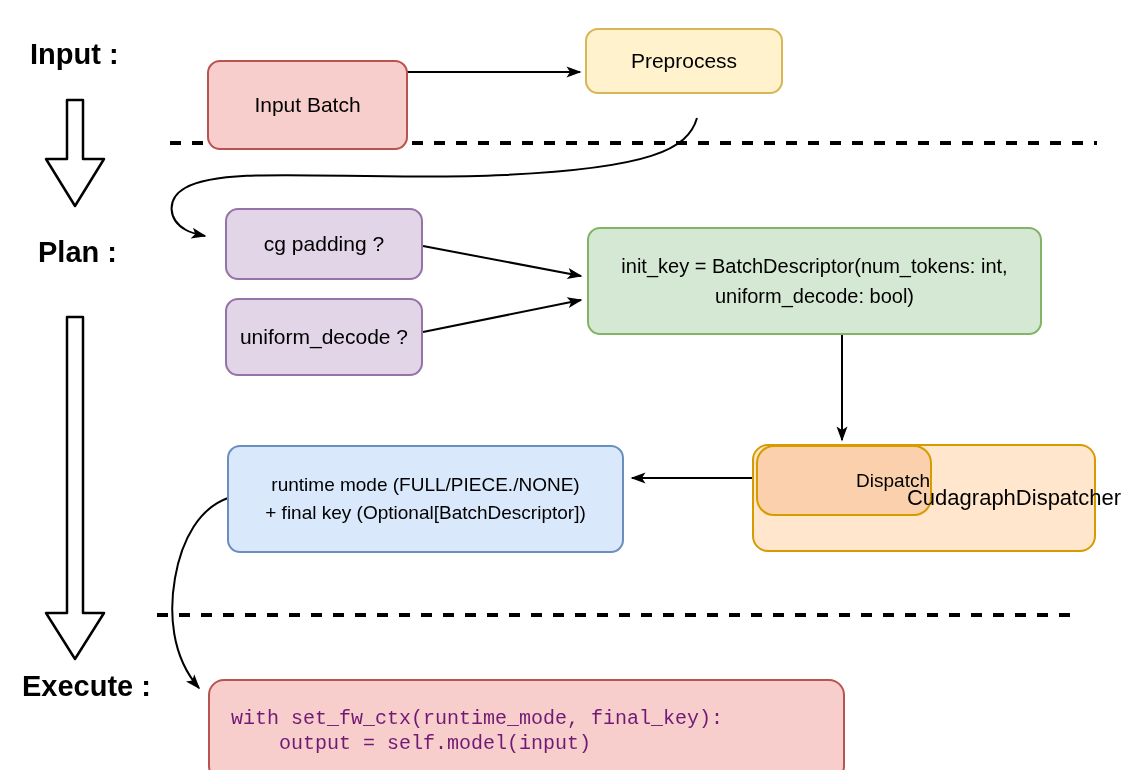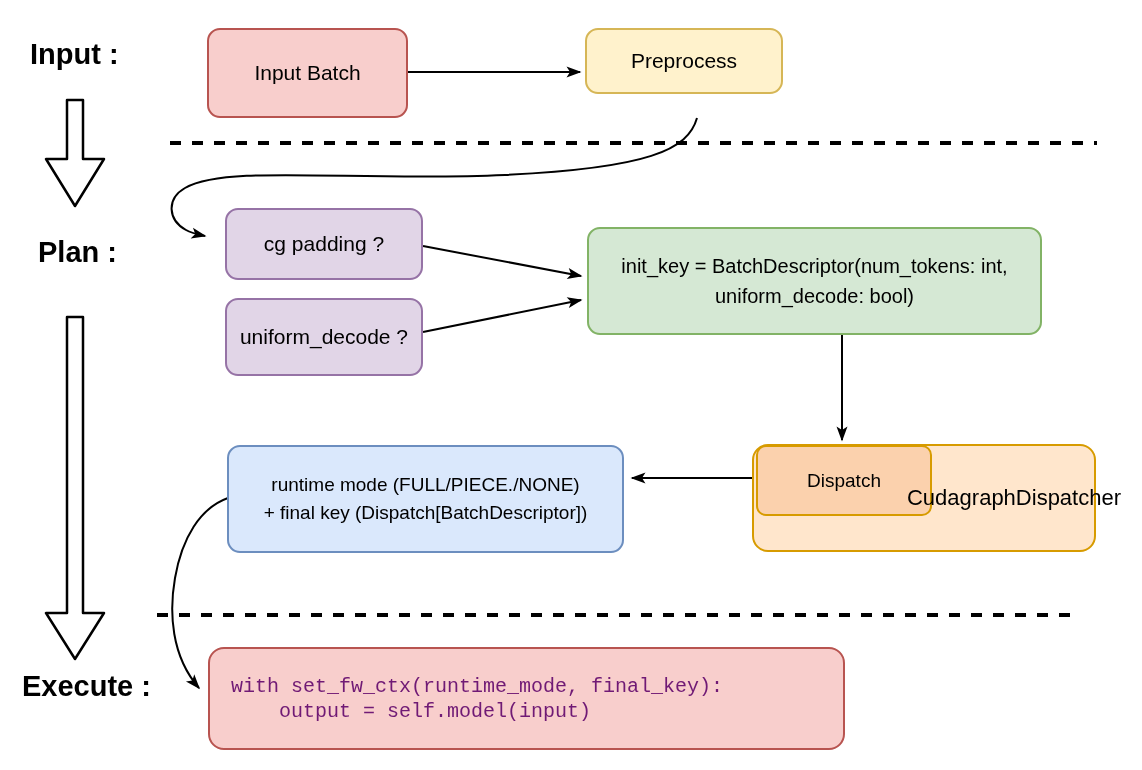--- a/index.html
+++ b/index.html
@@ -18,35 +18,35 @@
     border:2px solid #000;
     border-radius:13px;
     display:flex;
     flex-direction:column;
     align-items:center;
     justify-content:center;
     text-align:center;
     font-size:21px;
     line-height:26px;
   }
-  .node-red   {background:var(--red_fill);    border-color:var(--red_stroke);}
+  .node-red   {background:var(--red_fill);    border-color:var(--red_stroke);margin-top:32px;}
   .node-yellow{background:var(--yellow_fill); border-color:var(--yellow_stroke);}
   .node-purple{background:var(--purple_fill); border-color:var(--purple_stroke);}
   .node-green {background:var(--green_fill);  border-color:var(--green_stroke);}
   .node-blue  {background:var(--blue_fill);   border-color:var(--blue_stroke);}
   .node-orange{background:var(--orange_fill); border-color:var(--orange_stroke);}
   .node-orange-inner{background:var(--dispatch_fill); border-color:var(--orange_stroke);}
 
   #node-input-batch   {left:207px; top:28px;  width:201px; height:90px;}
   #node-preprocess    {left:585px; top:28px;  width:198px; height:66px;}
   #node-cg-padding    {left:225px; top:208px; width:198px; height:72px;}
   #node-uniform-decode{left:225px; top:298px; width:198px; height:78px;}
   #node-init-key      {left:587px; top:227px; width:455px; height:108px; font-size:20px; line-height:30px;}
   #node-cudagraph     {left:752px; top:444px; width:344px; height:108px; border-radius:16px;}
-  #node-dispatch      {left:756px; top:445px; width:176px; height:71px;  font-size:19px; border-radius:10px;}
+  #node-dispatch      {left:756px; top:445px; width:176px; height:71px;  font-size:19px; border-radius:18px;align-items:flex-end;}
   #text-cudagraph     {left:932px; top:444px; width:164px; height:108px; position:absolute;
                        display:flex;flex-direction:row;align-items:center;justify-content:center;
                        font-size:22px; line-height:32px;}
   #node-runtime       {left:227px; top:445px; width:397px; height:108px; font-size:19px; line-height:28px;}
   #node-code          {left:208px; top:647px; width:637px; height:103px; border-radius:16px;
                        align-items:flex-start; padding-left:21px;
                        font-family:"Liberation Mono", monospace; font-size:20px; line-height:25px;
                        text-align:left;}
   .code-line{white-space:pre; color:#701a75;}
 
@@ -123,21 +123,21 @@
   <div class="node node-orange-inner" id="node-dispatch">
     <span>Dispatch</span>
   </div>
   <div id="text-cudagraph">
     <span>Cudagraph</span>
     <span>Dispatcher</span>
   </div>
 
   <div class="node node-blue" id="node-runtime">
     <span>runtime mode (FULL/PIECE./NONE)</span>
-    <span>+ final key (Dispatch[BatchDescriptor])</span>
+    <span>+ final key (Optional[BatchDescriptor])</span>
   </div>
 
   <div class="node node-red" id="node-code">
     <span class="code-line">with set_fw_ctx(runtime_mode, final_key):</span>
     <span class="code-line">    output = self.model(input)</span>
   </div>
 
 </div>
 
 </body></html>

